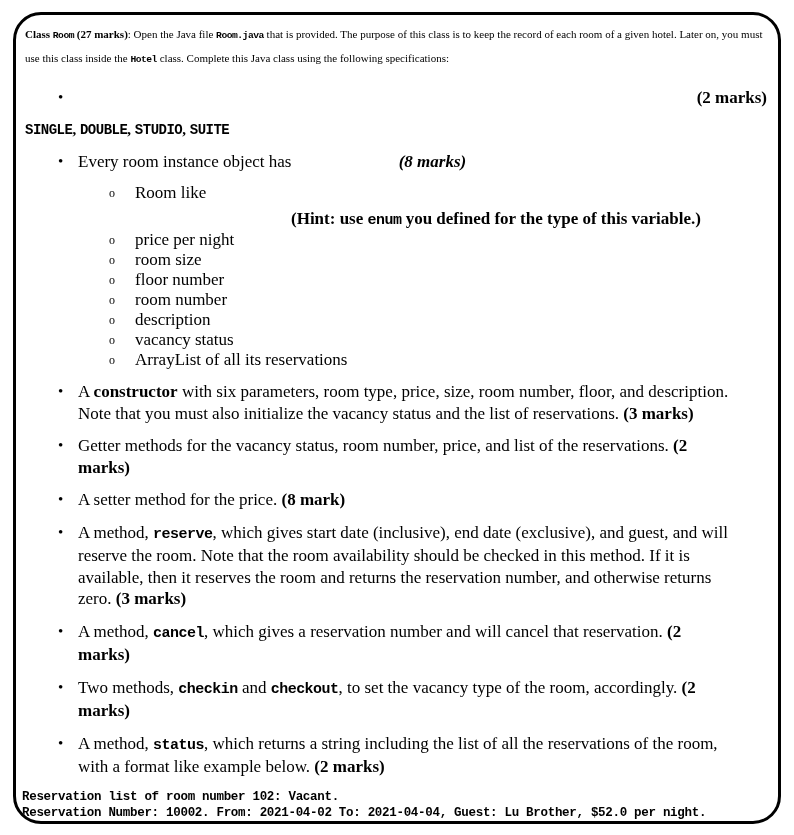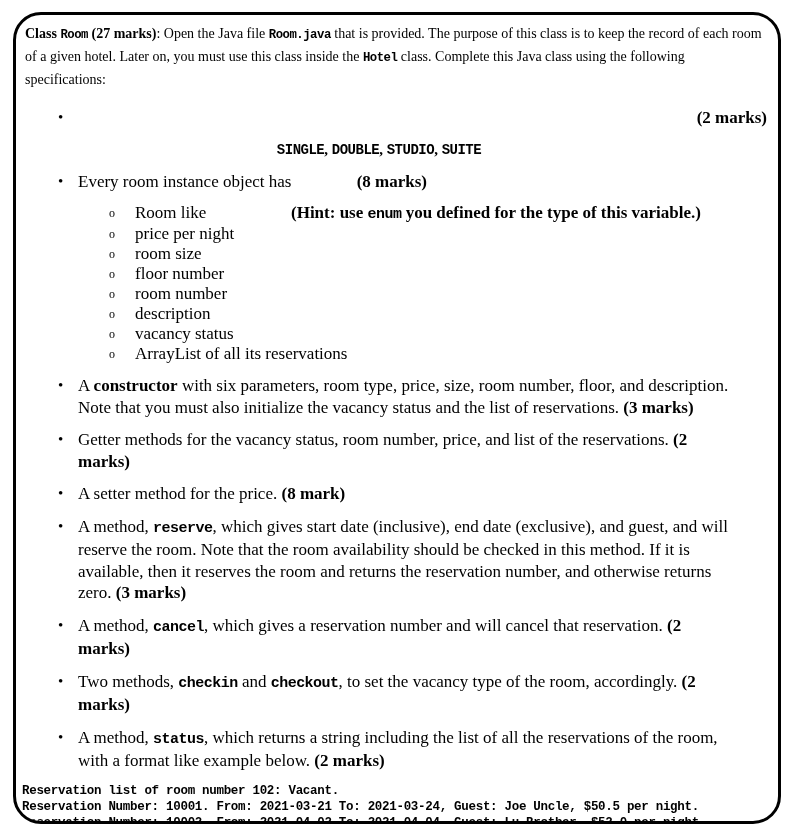--- a/index.html
+++ b/index.html
@@ -19,21 +19,21 @@
     margin: 12px 13px 8px 13px;
     width: 768px;
     height: 812px;
     border: 3px solid #000000;
     border-radius: 28px;
     padding: 6px 9px 4px 9px;
     background: #ffffff;
     overflow: hidden;
   }
   .para {
-    font-size: 14px;
+    font-size: 11px;
     line-height: 22px;
     margin: 2px 0 16px 0;
   }
   
   .row {
     display: flex;
     font-size: 17px;
     line-height: 21.5px;
     margin: 11px 0;
   }
@@ -42,52 +42,52 @@
     width: 20px;
     margin-left: 33px;
     font-size: 15px;
   }
   .btext {
     flex: 1;
     padding-right: 38px;
   }
   .fr { float: right; margin-right: -36px; }
   .marks { font-weight: bold; }
-  .gapmarks { margin-left: 61px; font-weight: bold; }
+  .gapmarks { margin-left: 103px; font-weight: bold; font-style: italic; }
   
   .run.b { font-weight: bold; }
   .run.m {
     font-family: "Liberation Mono", "DejaVu Sans Mono", monospace;
     font-weight: bold;
     font-size: 0.88em;
     letter-spacing: -0.5px;
   }
   
   .enumline {
-    text-align: center;
+    text-align: left;
     font-size: 15px;
     line-height: 18px;
     margin: 8px 36px 12px 0;
   }
   .enumline .run.m { font-size: 14px; }
   
   .sublist { margin: 4px 0 10px 0; }
   .subrow {
     display: flex;
     font-size: 17px;
     line-height: 20px;
     margin-left: 84px;
   }
   .circ {
     flex: none;
     width: 26px;
     font-size: 12px;
   }
   .sublabel { display: inline-block; min-width: 156px; }
-  .hint { font-weight: bold; }
+  .hint { font-weight: bold; margin-top: 26px; }
   
   .code {
     font-family: "Liberation Mono", "DejaVu Sans Mono", monospace;
     font-weight: bold;
     font-size: 12.5px;
     line-height: 16px;
     letter-spacing: -0.3px;
     white-space: pre;
     margin: 0 0 4px -3px;
   }
@@ -180,15 +180,15 @@
   <div class="row">
     <span class="dot">•</span>
     <div class="btext"><span class="run ">Two methods, </span><span class="run m">checkin</span><span class="run "> and </span><span class="run m">checkout</span><span class="run ">, to set the vacancy type of the room, accordingly. </span><span class="run b">(2 marks)</span></div>
   </div>
 
   <div class="row">
     <span class="dot">•</span>
     <div class="btext"><span class="run ">A method, </span><span class="run m">status</span><span class="run ">, which returns a string including the list of all the reservations of the room, with a format like example below. </span><span class="run b">(2 marks)</span></div>
   </div>
 
-  <div class="code"><div>Reservation list of room number 102: Vacant.</div><div>Reservation Number: 10001. From: 2021-03-21 To: 2021-03-24, Guest: Joe Uncle, $50.5 per night.</div><div>Reservation Number: 10002. From: 2021-04-02 To: 2021-04-04, Guest: Lu Brother, $52.0 per night.</div></div>
+  <div class="code"><div>Reservation list of room number 102: Vacant.</div><div>Reservation Number: 10002. From: 2021-04-02 To: 2021-04-04, Guest: Lu Brother, $52.0 per night.</div></div>
 
 </div>
 
 </body></html>

